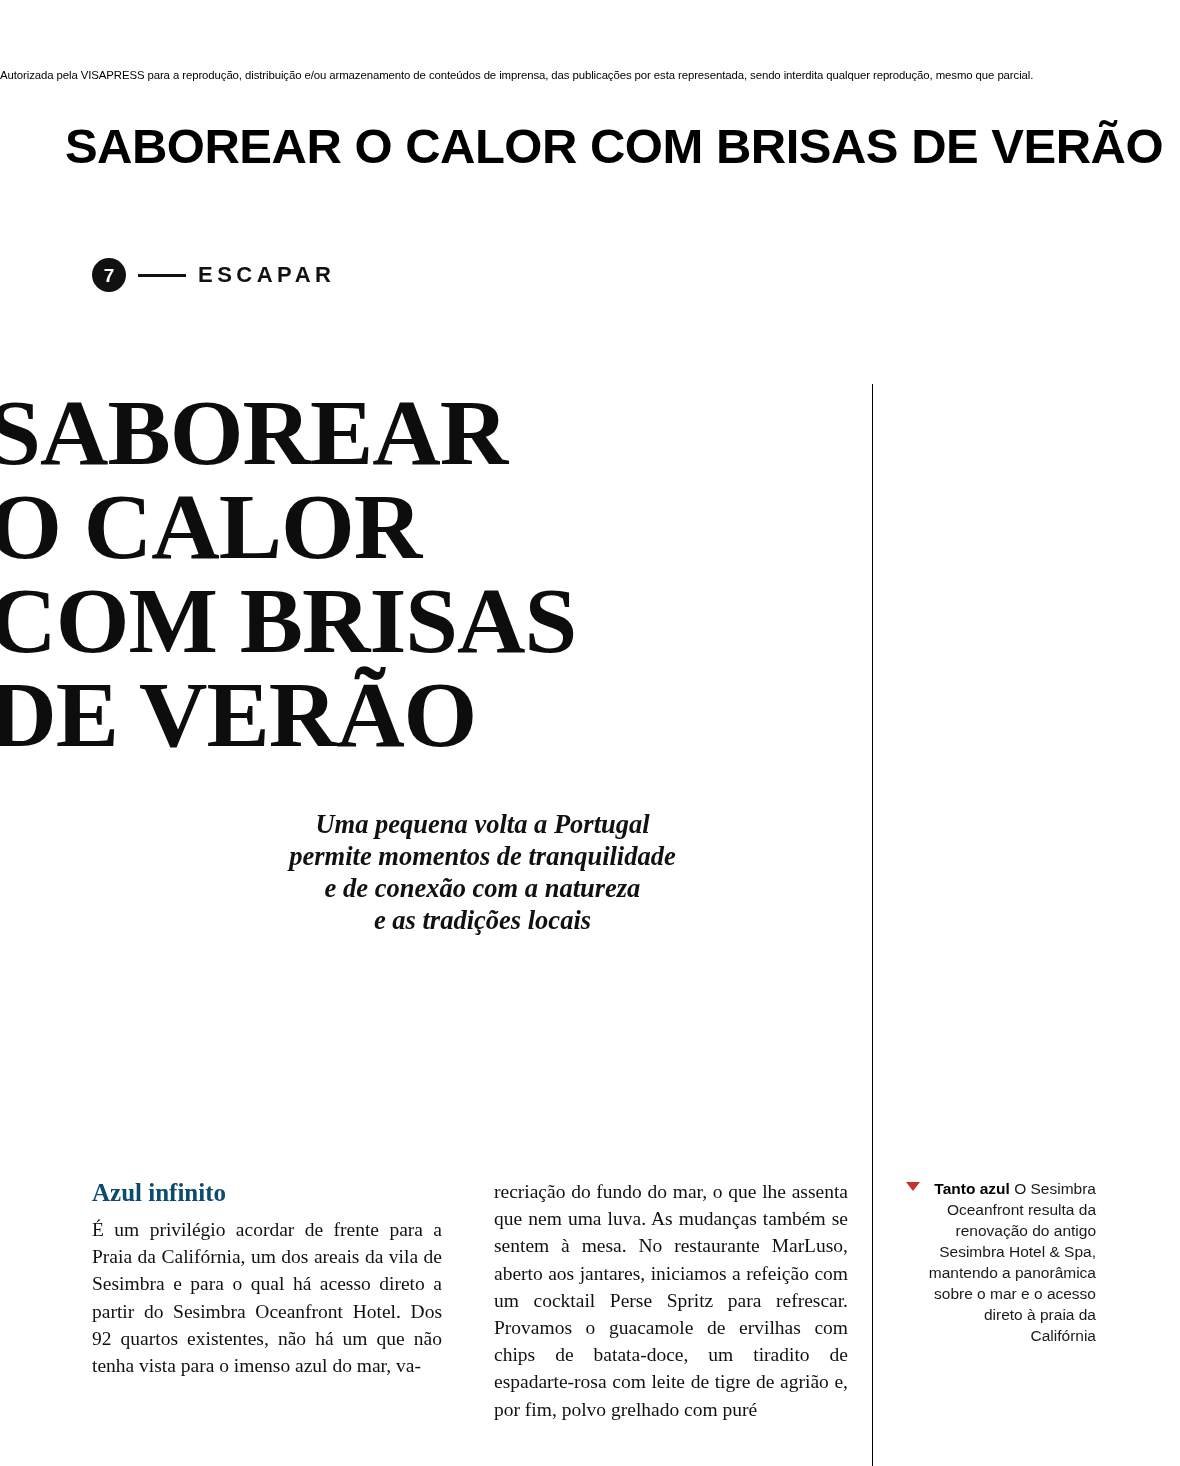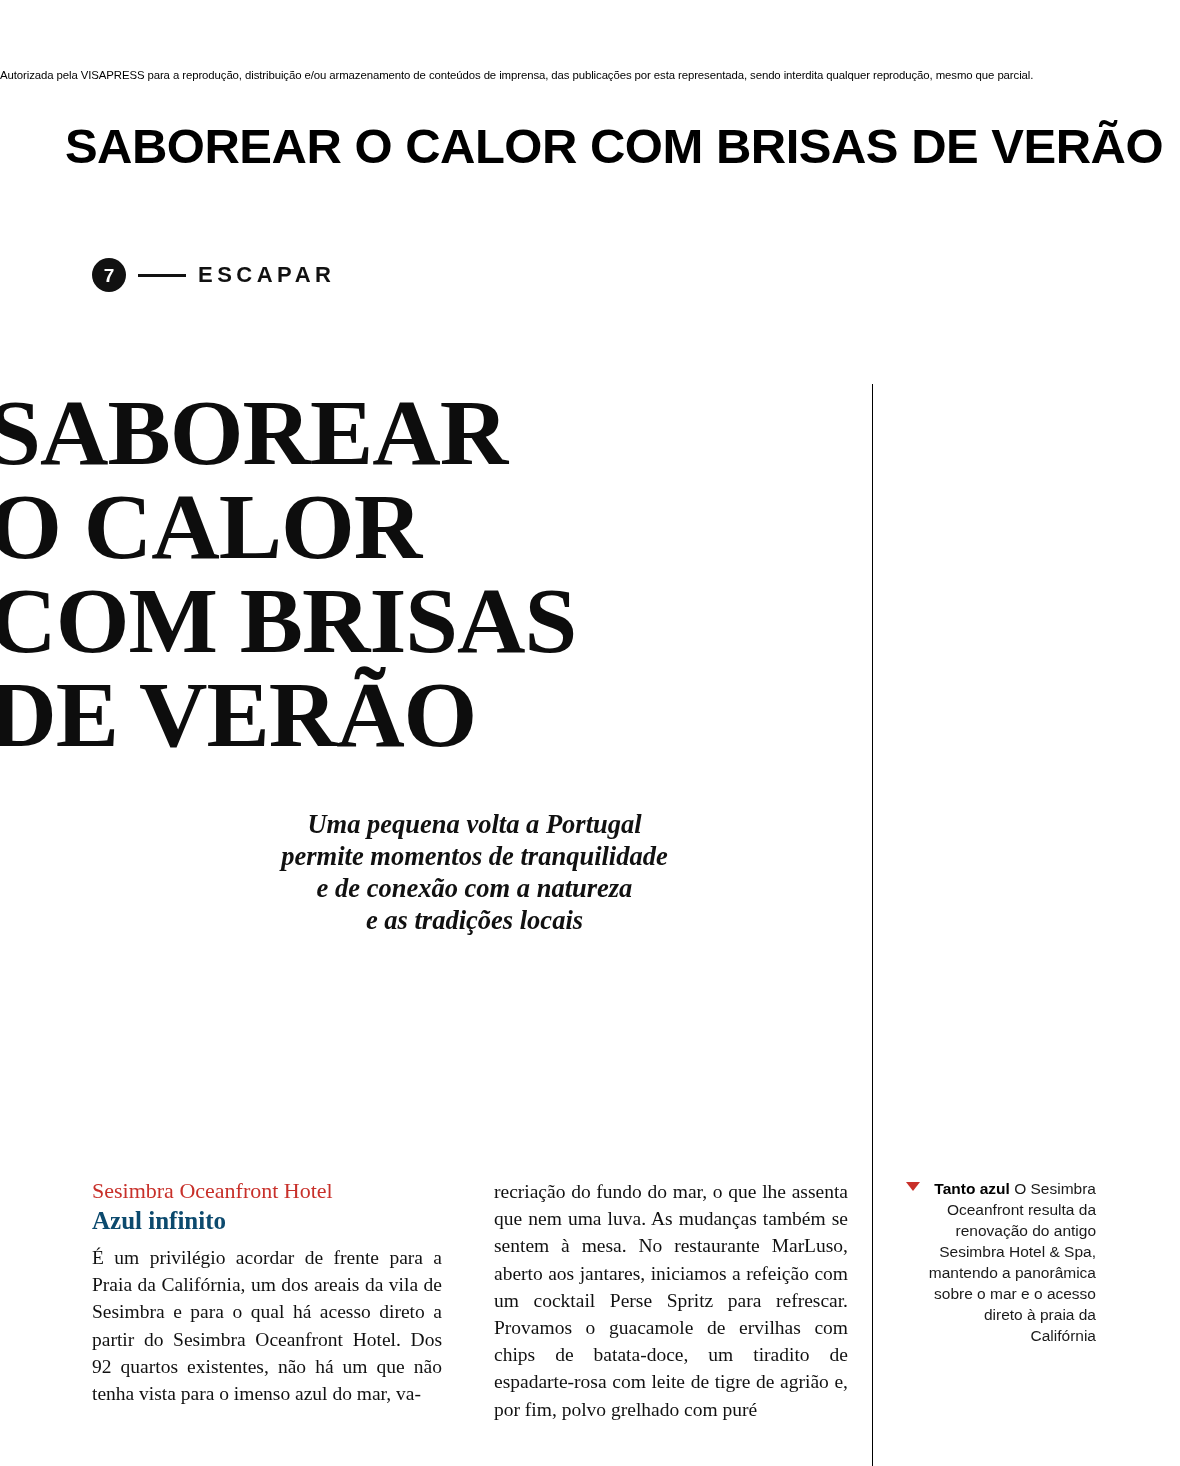--- a/index.html
+++ b/index.html
@@ -108,21 +108,21 @@
     color: #0d0d0d;
   }
   .cover-title .line {
     display: block;
     transform: scaleX(1.02);
   }
 
   .cover-standfirst {
     position: absolute;
     top: 572px;
-    left: 8px;
+    left: 16px;
     width: 933px;
     text-align: center;
     font-family: "Liberation Serif", serif;
     font-style: italic;
     font-weight: bold;
     font-size: 26.5px;
     line-height: 32px;
     color: #111111;
   }
   .cover-standfirst .line { display: block; }
@@ -234,21 +234,20 @@
     <span class="line">permite momentos de tranquilidade</span>
     <span class="line">e de conexão com a natureza</span>
     <span class="line">e as tradições locais</span>
   </div>
 
   <div class="col-rule"></div>
 
   <div class="article">
 
     <div class="col col-left">
-      <p class="kicker">Sesimbra Oceanfront Hotel</p>
       <p class="subhead">Azul infinito</p>
       <p class="body-text">É um privilégio acordar de frente para a Praia da Califórnia, um dos areais da vila de Sesimbra e para o qual há acesso direto a partir do Sesimbra Oceanfront Hotel. Dos 92 quartos existentes, não há um que não tenha vista para o imenso azul do mar, va-</p>
     </div>
 
     <div class="col col-mid">
       <p class="body-text">recriação do fundo do mar, o que lhe assenta que nem uma luva.
 As mudanças também se sentem à mesa. No restaurante MarLuso, aberto aos jantares, iniciamos a refeição com um cocktail Perse Spritz para refrescar. Provamos o guacamole de ervilhas com chips de batata-doce, um tiradito de espadarte-rosa com leite de tigre de agrião e, por fim, polvo grelhado com puré</p>
     </div>
 
     <div class="col col-right">

